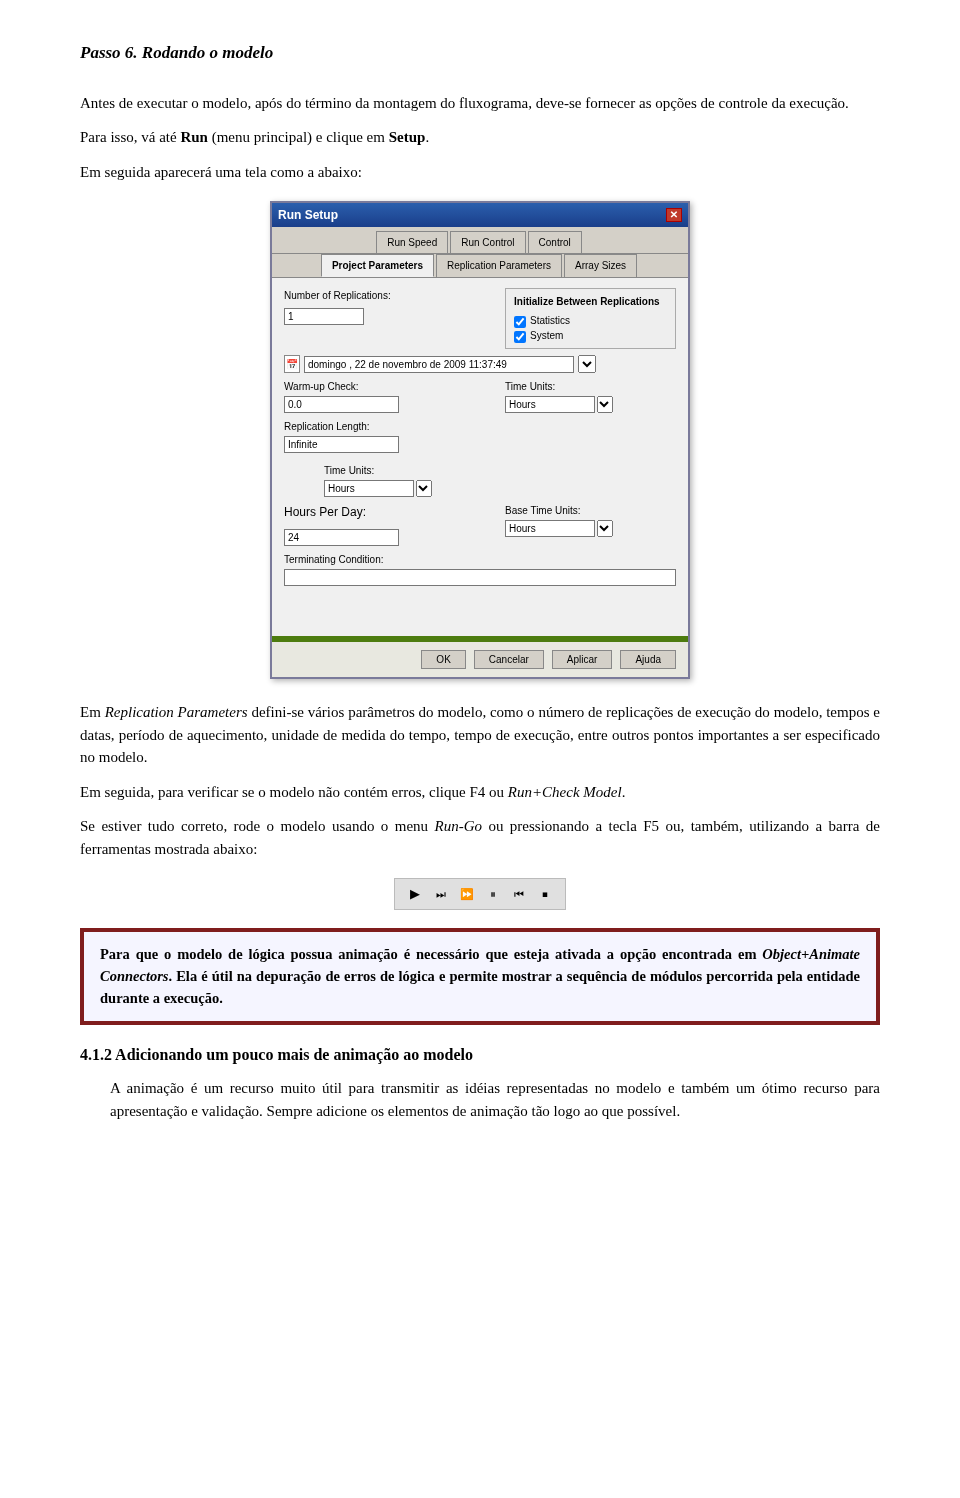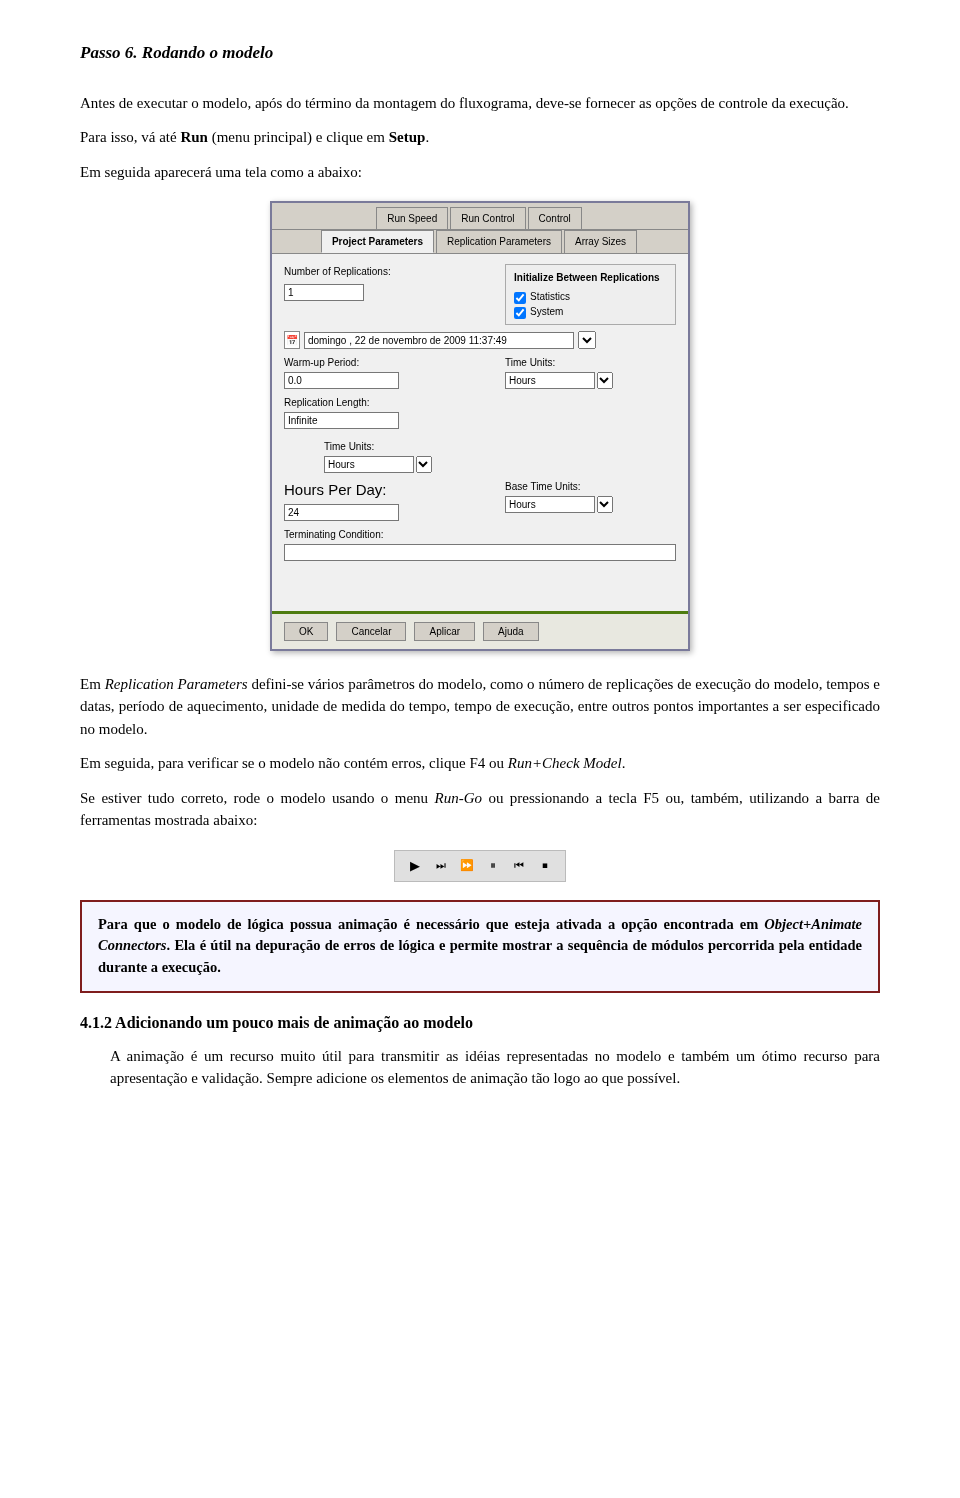--- a/index.html
+++ b/index.html
@@ -96,24 +96,24 @@
     }
     .col-left {
       flex: 1;
     }
     .col-right {
       flex: 1;
       padding-left: 40px;
     }
     .dialog-footer {
       display: flex;
-      justify-content: flex-start;
+      justify-content: flex-end;
       gap: 8px;
       padding: 8px 12px;
-      border-top: 3px solid #4d7c0f;
+      border-top: 6px solid #4d7c0f;
       background: #e8e8e0;
     }
     .dialog-btn {
       background: #d4d0c8;
       border: 1px solid #888;
       padding: 3px 14px;
       font-size: 10px;
       cursor: pointer;
       font-family: Arial, sans-serif;
     }
@@ -130,21 +130,21 @@
       border: 1px solid #bbb;
       padding: 4px 8px;
     }
     .toolbar-icon-btn {
       width: 24px; height: 22px;
       display: flex; align-items: center; justify-content: center;
       cursor: pointer;
       font-size: 13px;
     }
     .note-box {
-      border: 2px solid #7f1d1d;
+      border: 4px solid #7f1d1d;
       background: #f5f5ff;
       padding: 12px 16px;
       margin: 18px 0;
       font-style: italic;
       font-size: 14.5px;
       text-align: justify;
     }
     .note-box b { font-style: normal; font-weight: bold; }
     h3.subsection {
       font-size: 16px;
@@ -186,20 +186,24 @@
 
 <p>Antes de executar o modelo, após do término da montagem do fluxograma, deve-se fornecer as opções de controle da execução.</p>
 <p>
   Para isso, vá até <b>Run</b> (menu principal) e clique em <b>Setup</b>.
 </p>
 <p>Em seguida aparecerá uma tela como a abaixo:</p>
 
 <div class="dialog-wrapper">
   <div class="dialog">
 
+    <div class="dialog-titlebar">
+      <span>Run Setup</span>
+      <div class="dialog-close-btn">✕</div>
+    </div>
 
     <div class="dialog-tabs">
       <div class="dialog-tab">Run Speed</div>
       <div class="dialog-tab">Run Control</div>
       <div class="dialog-tab">Control</div>
     </div>
     <div class="dialog-tabs" style="border-top:none; padding-top:0;">
       <div class="dialog-tab active">Project Parameters</div>
       <div class="dialog-tab">Replication Parameters</div>
       <div class="dialog-tab">Array Sizes</div>
@@ -234,21 +238,21 @@
       <div style="margin-top:6px;margin-bottom:6px;">
         <div style="display:flex;align-items:center;gap:4px;">
           <input type="text" style="width: 16px; height: 18px; font-size: 10px; border: 1px solid rgb(136, 136, 136); padding: 1px;" value="📅">
           <input type="text" class="field-value" style="width: 270px;" value="domingo , 22 de novembro de 2009 11:37:49">
           <select style="height:18px;font-size:10px;width:18px;"><option>▼</option></select>
         </div>
       </div>
 
       <div class="two-col">
         <div class="col-left pair-block">
-          <div style="font-size:10px;margin-bottom:2px;">Warm-up Period:</div>
+          <div style="font-size:10px;margin-bottom:2px;">Warm-up Check:</div>
           <input type="text" class="field-value" value="0.0" style="">
         </div>
         <div class="col-right pair-block">
           <div style="font-size:10px;margin-bottom:2px;">Time Units:</div>
           <div style="display:flex;align-items:center;gap:2px;">
             <input type="text" class="field-value" value="Hours" style="width: 90px;">
             <select style="height:17px;font-size:10px;width:16px;"><option>▼</option></select>
           </div>
         </div>
       </div>
@@ -262,21 +266,21 @@
           <div style="font-size:10px;margin-bottom:2px;">Time Units:</div>
           <div style="display:flex;align-items:center;gap:2px;">
             <input type="text" class="field-value" value="Hours" style="width: 90px;">
             <select style="height:17px;font-size:10px;width:16px;"><option>▼</option></select>
           </div>
         </div>
       </div>
 
       <div class="two-col" style="margin-top:6px;">
         <div class="col-left pair-block">
-          <div style="font-size:15px;margin-bottom:2px;">Hours Per Day:</div>
+          <div style="font-size:12px;margin-bottom:8px;">Hours Per Day:</div>
           <input type="text" class="field-value" value="24" style="">
         </div>
         <div class="col-right pair-block">
           <div style="font-size:10px;margin-bottom:2px;">Base Time Units:</div>
           <div style="display:flex;align-items:center;gap:2px;">
             <input type="text" class="field-value" value="Hours" style="width: 90px;">
             <select style="height:17px;font-size:10px;width:16px;"><option>▼</option></select>
           </div>
         </div>
       </div>

